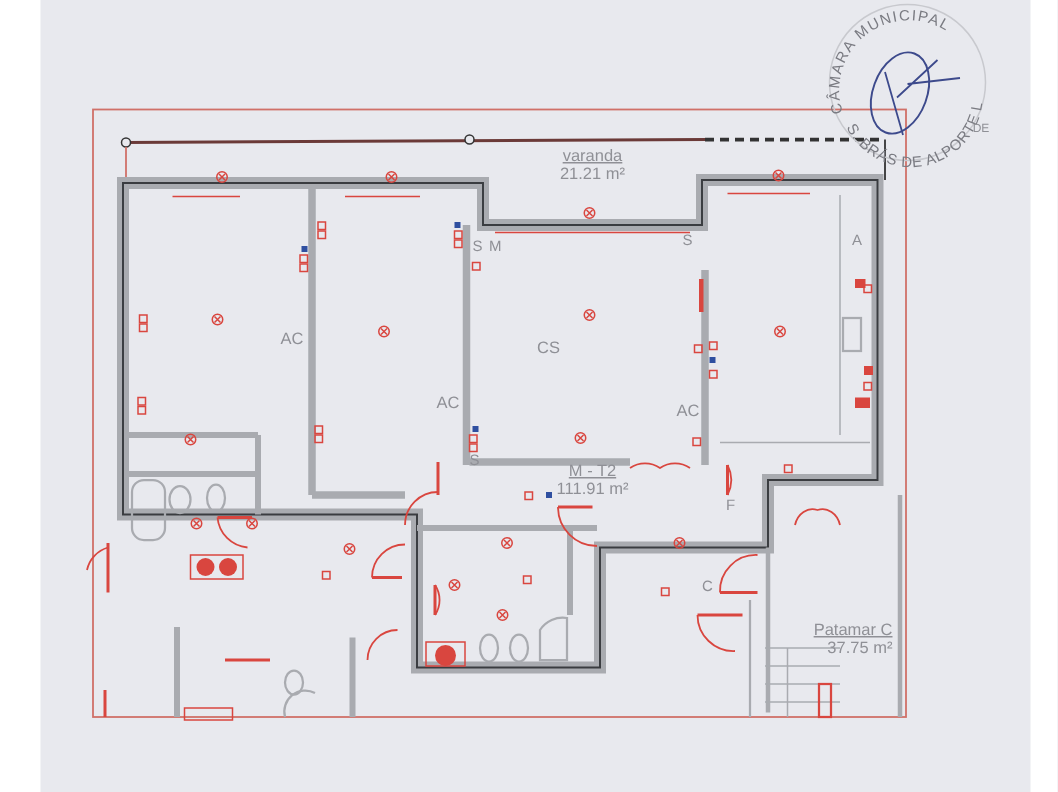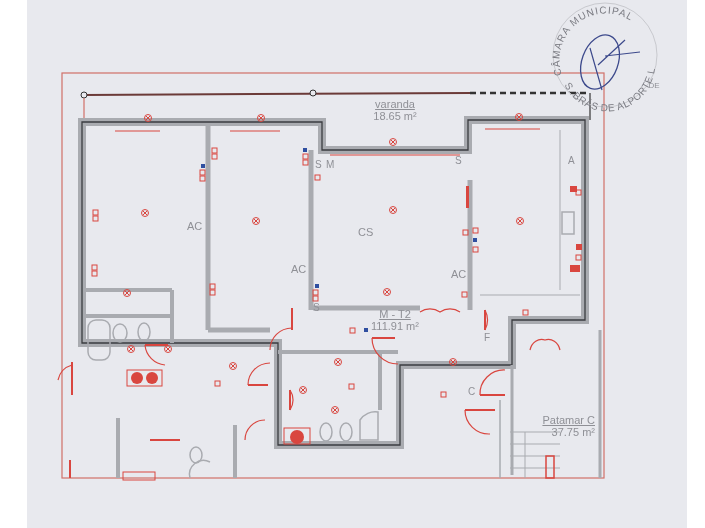--- a/index.html
+++ b/index.html
@@ -236,21 +236,21 @@
     <text font-size="10" fill="#7a7b82" font-family="Liberation Sans, sans-serif" letter-spacing="0.5">
       <textPath href="#stampBottom" startOffset="10%">S. BRÁS DE ALPORTE L.</textPath>
     </text>
   </g>
 </svg>
 
 <div class="lbl" style="left:603px;top:80px;width:20px;font-size:8px;padding-left:41px;">DE</div>
 
 <div class="lbl" style="left:350px;top:98px;width:90px;">
   <div><u>varanda</u></div>
-  <div>18.65 m²</div>
+  <div>21.21 m²</div>
 </div>
 <div class="lbl" style="left:350px;top:270px;width:90px;margin-top:38px;">
   <div><u>M - T2</u></div>
   <div>111.91 m²</div>
 </div>
 <div class="lbl" style="left:505px;top:414px;width:90px;text-align:right;">
   <div><u>Patamar C</u></div>
   <div>37.75 m²</div>
 </div>
 

